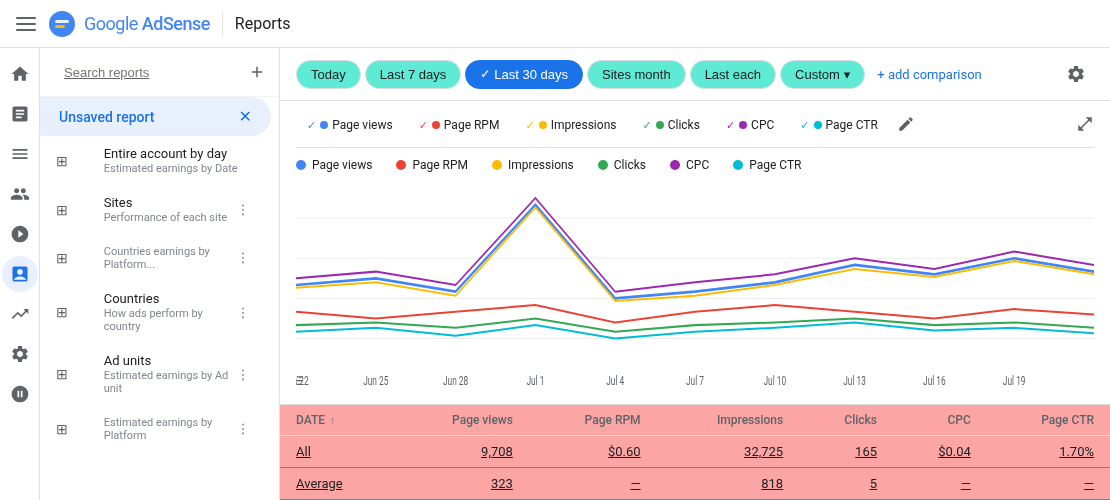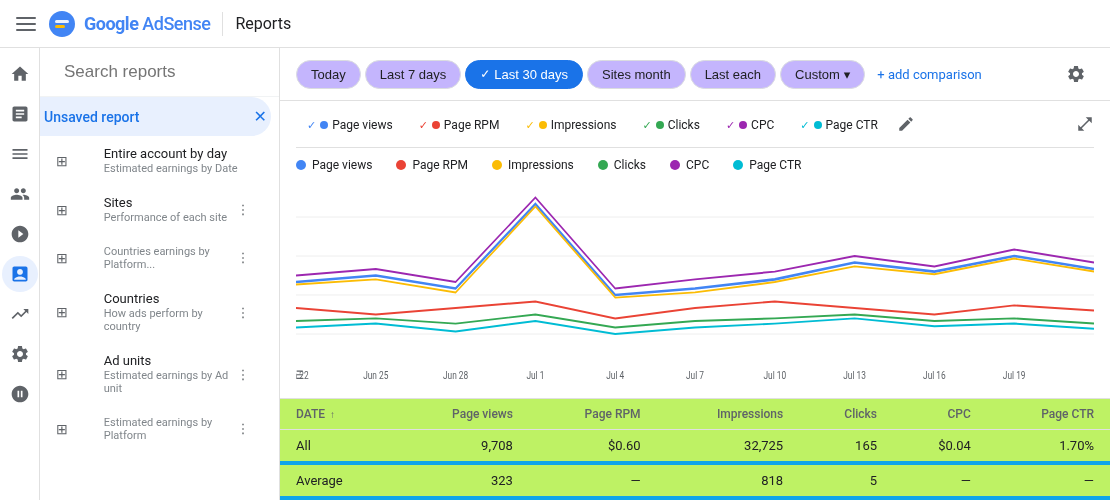--- a/index.html
+++ b/index.html
@@ -21,39 +21,39 @@
 
     
     .sidebar-icons { width: 40px; background: #fff; border-right: 1px solid #e0e0e0; display: flex; flex-direction: column; align-items: center; padding: 8px 0; gap: 4px; }
     .sidebar-icon-btn { width: 36px; height: 36px; border-radius: 50%; display: flex; align-items: center; justify-content: center; cursor: pointer; color: #5f6368; transition: background 0.15s; }
     .sidebar-icon-btn.active { color: #1a73e8; background: #e8f0fe; }
     .icon-svg { width: 20px; height: 20px; fill: currentColor; }
 
     
     .left-panel { width: 240px; background: #fff; border-right: 1px solid #e0e0e0; display: flex; flex-direction: column; overflow: hidden; }
     .search-bar { display: flex; align-items: center; padding: 12px 16px; gap: 8px; border-bottom: 1px solid #f1f3f4; }
-    .search-input { border: none; outline: none; font-size: 17px; color: #5f6368; flex: 1; background: transparent; }
+    .search-input { border: none; outline: none; font-size: 13px; color: #5f6368; flex: 1; background: transparent; text-decoration: underline; }
     .search-add { width: 24px; height: 24px; display: flex; align-items: center; justify-content: center; cursor: pointer; color: #5f6368; border-radius: 50%; }
 
     .nav-items { flex: 1; overflow-y: auto; }
-    .nav-item-active { background: #e8f0fe; border-radius: 0 24px 24px 0; margin-right: 8px; display: flex; align-items: center; padding: 10px 4px; cursor: pointer; justify-content: space-between; }
+    .nav-item-active { background: #e8f0fe; border-radius: 0 24px 24px 0; margin-right: 8px; display: flex; align-items: center; padding: 10px 19px; cursor: pointer; justify-content: space-between; }
     .nav-item-active-label { color: #1a73e8; font-size: 14px; font-weight: 500; }
     .nav-item { display: flex; align-items: center; padding: 10px 16px; cursor: pointer; border-radius: 0 24px 24px 0; margin-right: 8px; }
     .nav-item-icon { color: #5f6368; margin-right: 8px; font-size: 14px; }
     .nav-item-content { flex: 1; margin-left: 28px; }
     .nav-item-title { font-size: 13px; color: #202124; font-weight: 400; }
     .nav-item-sub { font-size: 11px; color: #80868b; margin-top: 1px; }
     .nav-item-menu { width: 24px; height: 24px; display: flex; align-items: center; justify-content: center; color: #5f6368; border-radius: 50%; cursor: pointer; }
 
     
     .main-content { flex: 1; display: flex; flex-direction: column; overflow: hidden; }
 
     
     .date-bar { display: flex; align-items: center; padding: 8px 16px; background: #fff; border-bottom: 1px solid #e0e0e0; gap: 4px; }
-    .date-btn { padding: 6px 14px; border: 1px solid #dadce0; border-radius: 20px; font-size: 13px; cursor: pointer; background: #c4b5fd; color: #202124; display: flex; align-items: center; gap: 4px; }
+    .date-btn { padding: 6px 14px; border: 1px solid #dadce0; border-radius: 20px; font-size: 13px; cursor: pointer; background: #5eead4; color: #202124; display: flex; align-items: center; gap: 4px; }
     .date-btn.active { background: #1a73e8; color: #fff; border-color: #1a73e8; }
     .date-btn .check { font-size: 12px; }
     .add-comparison { color: #1a73e8; font-size: 13px; cursor: pointer; display: flex; align-items: center; gap: 4px; margin-left: 8px; }
     .spacer { flex: 1; }
     .gear-btn { width: 36px; height: 36px; border-radius: 50%; display: flex; align-items: center; justify-content: center; cursor: pointer; color: #5f6368; }
 
     
     .chart-area { flex: 1; background: #fff; padding: 12px 16px; overflow: hidden; display: flex; flex-direction: column; }
     .chart-filter-row { display: flex; align-items: center; gap: 4px; flex-wrap: wrap; border-bottom: 1px solid #e0e0e0; padding-bottom: 10px; }
     .filter-chip { display: flex; align-items: center; gap: 4px; padding: 4px 10px; border-radius: 16px; font-size: 12px; cursor: pointer; border: 1px solid transparent; }
@@ -65,46 +65,46 @@
 
     .legend-row { display: flex; align-items: center; gap: 24px; padding: 10px 0 6px 0; flex-wrap: wrap; }
     .legend-item { display: flex; align-items: center; gap: 6px; font-size: 12px; color: #202124; }
     .legend-dot { width: 10px; height: 10px; border-radius: 50%; display: inline-block; }
 
     
     .chart-svg-wrap { flex: 1; position: relative; min-height: 0; }
     .chart-svg-wrap svg { width: 100%; height: 100%; }
 
     
-    .table-area { background: #bef264; border-top: 1px solid #e0e0e0; }
+    .table-area { background: #fca5a5; border-top: 1px solid #e0e0e0; }
     .data-table { width: 100%; border-collapse: collapse; font-size: 13px; }
     .data-table th { padding: 8px 16px; text-align: right; font-weight: 500; color: #5f6368; border-bottom: 1px solid #e0e0e0; font-size: 12px; }
     .data-table th:first-child { text-align: left; }
-    .data-table td { padding: 8px 16px; text-align: right; border-bottom: 4px solid #0ea5e9; }
+    .data-table td { padding: 8px 16px; text-align: right; border-bottom: 1px solid #0ea5e9; text-decoration: underline; }
     .data-table td:first-child { text-align: left; }
     .sort-arrow { font-size: 10px; margin-left: 2px; }
   </style>
 </head>
 <body>
 
 <div class="topbar">
   <div class="topbar-logo">
     <div class="hamburger">
       <span></span>
         <span></span>
         <span></span>
     </div>
 
     <svg class="logo-icon" viewBox="0 0 28 28">
       <circle cx="14" cy="14" r="13" fill="#4285f4"></circle>
       <rect x="7" y="10" width="14" height="3" rx="1.5" fill="#fff" opacity="0.9"></rect>
       <rect x="7" y="15" width="10" height="3" rx="1.5" fill="#fbbc04"></rect>
     </svg>
     <span class="logo-text">
-      <span style="color:#4285f4; font-weight:700;">Google </span><b>AdSense</b>
+      <span style="color:#4285f4; font-weight:400;">Google </span><b>AdSense</b>
     </span>
   </div>
   <div class="topbar-divider"></div>
   <span class="topbar-title">Reports</span>
 </div>
 
 <div class="layout">
 
   <div class="sidebar-icons">
     <div class="sidebar-icon-btn">

